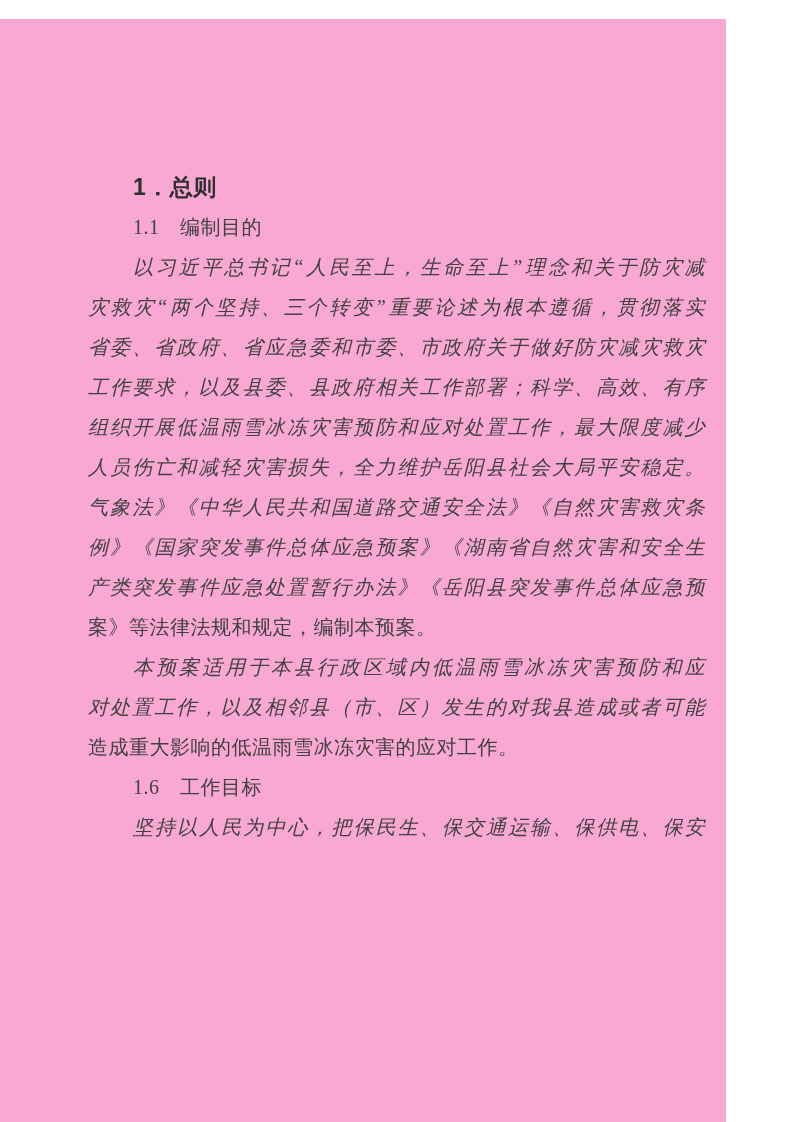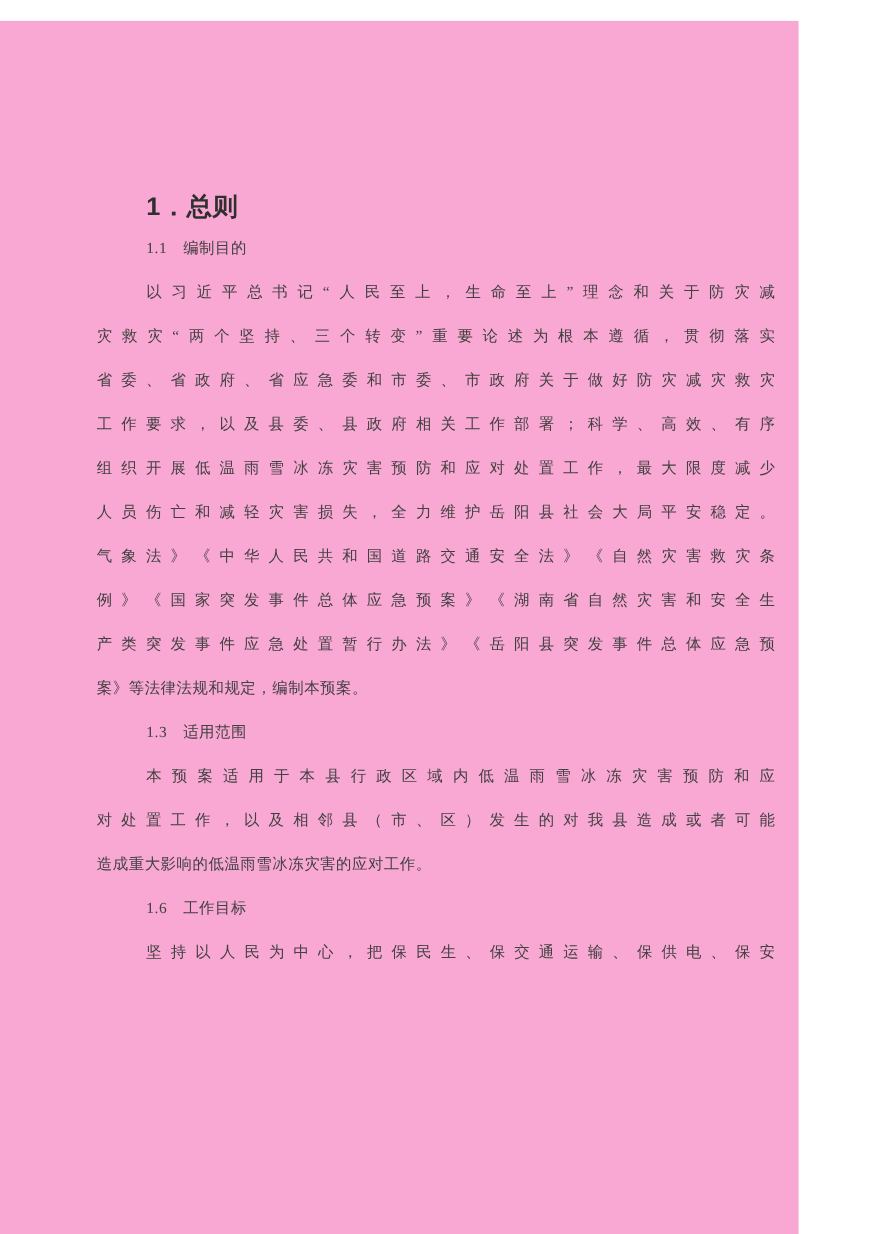--- a/index.html
+++ b/index.html
@@ -16,36 +16,36 @@
     margin-top: 19px;
   }
   .content {
     position: absolute;
     left: 88px; top: 148px;
     width: 617px;
   }
   .line {
     height: 40px;
     line-height: 40px;
-    font-size: 14px;
+    font-size: 20px;
     color: #414141;
     letter-spacing: 0.5px;
     white-space: pre-wrap;
   }
   .h1 {
     font-family: "Liberation Sans", "DejaVu Sans", sans-serif;
     font-weight: 700;
     font-size: 23px;
     color: #2f2f2f;
   }
   .h2 {
     text-align: left;
   }
   .indent { text-indent: 45px; }
-  .justify { text-align: justify; text-align-last: justify; }
+  .justify { text-align: justify; text-align-last: justify; font-style: italic; }
   .short { text-align: left; }
   .scan-edge {
     position: absolute;
     left: 24px; right: 8px; bottom: 0;
     height: 3px;
     background: linear-gradient(to right, #f3f3f3, #ececec 40%, #f5f5f5);
     opacity: 0.9;
   }
 </style>
 </head>
@@ -64,21 +64,20 @@
     <div class="line justify">工作要求，以及县委、县政府相关工作部署；科学、高效、有序</div>
     <div class="line justify">组织开展低温雨雪冰冻灾害预防和应对处置工作，最大限度减少</div>
     <div class="line justify">人员伤亡和减轻灾害损失，全力维护岳阳县社会大局平安稳定。</div>
 
 
     <div class="line justify">气象法》《中华人民共和国道路交通安全法》《自然灾害救灾条</div>
     <div class="line justify">例》《国家突发事件总体应急预案》《湖南省自然灾害和安全生</div>
     <div class="line justify">产类突发事件应急处置暂行办法》《岳阳县突发事件总体应急预</div>
     <div class="line short">案》等法律法规和规定，编制本预案。</div>
 
-    <div class="line h2 indent">1.3　适用范围</div>
 
     <div class="line indent justify">本预案适用于本县行政区域内低温雨雪冰冻灾害预防和应</div>
     <div class="line justify">对处置工作，以及相邻县（市、区）发生的对我县造成或者可能</div>
     <div class="line short">造成重大影响的低温雨雪冰冻灾害的应对工作。</div>
 
     <div class="line h2 indent">1.6　工作目标</div>
 
     <div class="line indent justify">坚持以人民为中心，把保民生、保交通运输、保供电、保安</div>
 
   </div>

